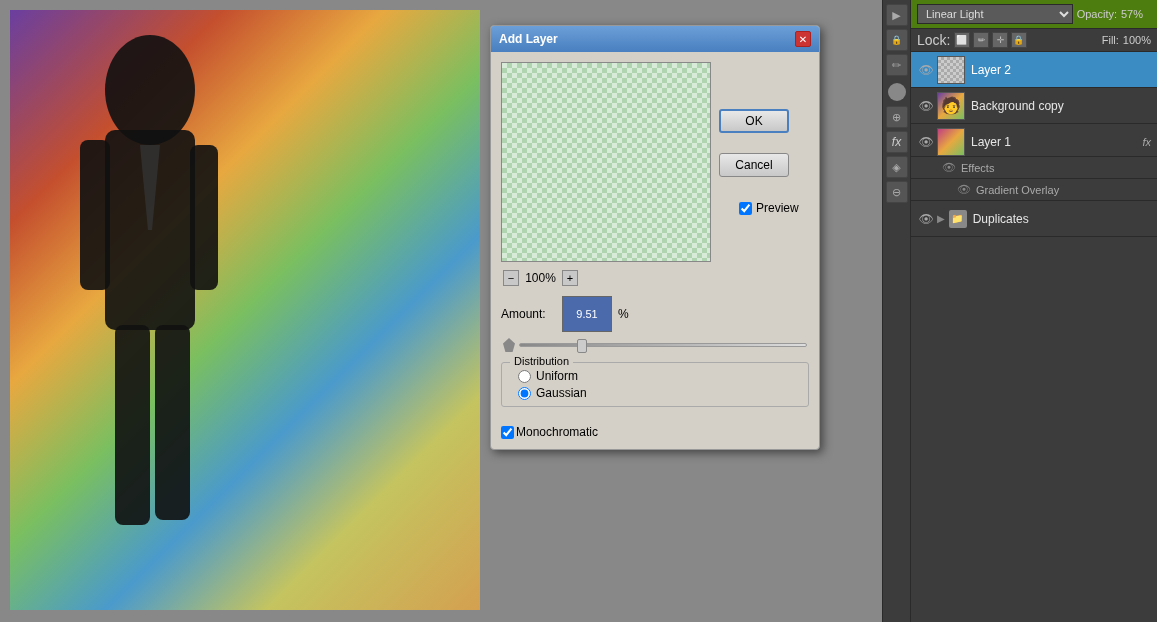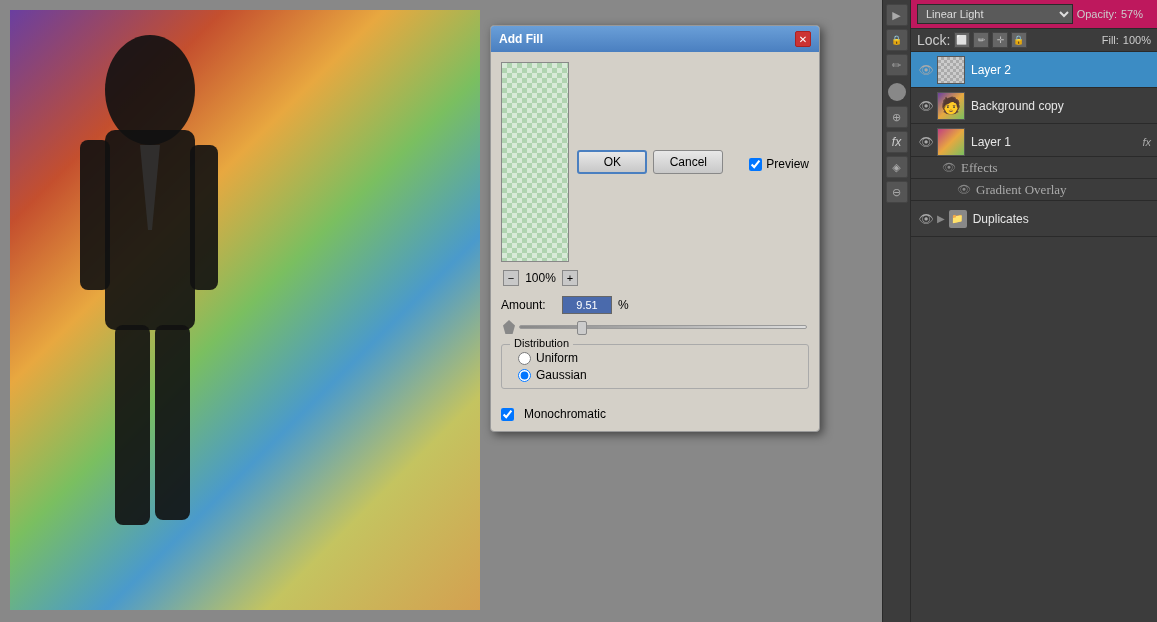--- a/index.html
+++ b/index.html
@@ -48,21 +48,21 @@
       width: 247px;
       height: 622px;
       background: #3c3c3c;
       border-left: 1px solid #2a2a2a;
     }
 
     .panel-toolbar {
       display: flex;
       align-items: center;
       padding: 4px 6px;
-      background: #be185d;
+      background: #4d7c0f;
       border-bottom: 1px solid #2a2a2a;
       gap: 4px;
     }
 
     .blend-mode-select {
       flex: 1;
       background: #5a5a5a;
       border: 1px solid #2a2a2a;
       color: #ddd;
       font-size: 11px;
@@ -193,22 +193,21 @@
       display: flex;
       align-items: center;
       padding: 2px 6px 2px 30px;
       height: 22px;
       background: #3c3c3c;
       border-bottom: 1px solid #2a2a2a;
     }
 
     .layer-sub-label {
       color: #aaa;
-      font-size: 13px;
-      font-family: Liberation Serif, serif;
+      font-size: 11px;
     }
 
     .layer-sub-eye {
       width: 16px; height: 16px;
       color: #888;
       font-size: 11px;
       margin-right: 4px;
       display: flex; align-items: center; justify-content: center;
     }
 
@@ -287,22 +286,22 @@
         linear-gradient(45deg, transparent 75%, #b0d4b0 75%),
         linear-gradient(-45deg, transparent 75%, #b0d4b0 75%);
       background-size: 10px 10px;
       background-position: 0 0, 0 5px, 5px -5px, -5px 0px;
       background-color: #d8ead8;
       margin-right: 8px;
     }
 
     .preview-buttons {
       display: flex;
-      flex-direction: row;
-      gap: 6px;
+      flex-direction: column;
+      gap: 20px;
     }
 
     .btn-ok {
       width: 70px;
       height: 24px;
       background: linear-gradient(to bottom, #e8e8e8, #c8c8c8);
       border: 2px solid #4a7fc0;
       border-radius: 3px;
       cursor: pointer;
       font-size: 12px;
@@ -367,21 +366,21 @@
     }
 
     .amount-label {
       font-size: 12px;
       color: #000;
       width: 55px;
     }
 
     .amount-input {
       width: 50px;
-      height: 18px;
+      height: 36px;
       background: #4a6aac;
       border: 1px solid #666;
       color: #fff;
       font-size: 11px;
       padding: 1px 3px;
       text-align: center;
     }
 
     .amount-percent {
       font-size: 12px;
@@ -453,21 +452,21 @@
 
     .radio-label {
       font-size: 12px;
       color: #000;
     }
 
     
     .mono-row {
       display: flex;
       align-items: center;
-      gap: 10px;
+      gap: 2px;
     }
 
     .mono-label {
       font-size: 12px;
       color: #000;
     }
 
     input[type="radio"] {
       cursor: pointer;
     }
@@ -517,21 +516,21 @@
       <rect x="75" y="295" width="35" height="200" rx="8" fill="#111" opacity="0.9"></rect>
       <rect x="115" y="295" width="35" height="195" rx="8" fill="#111" opacity="0.9"></rect>
 
       <polygon points="100,115 120,115 112,200 108,200" fill="#333" opacity="0.8"></polygon>
     </svg>
   </div>
 </div>
 
 <div class="dialog-overlay">
   <div class="dialog-titlebar">
-    <span class="dialog-title">Add Fill</span>
+    <span class="dialog-title">Add Layer</span>
     <div class="dialog-close">✕</div>
   </div>
   <div class="dialog-body">
 
     <div class="preview-area">
       <div class="preview-canvas"></div>
       <div class="preview-buttons">
         <button class="btn-ok">OK</button>
         <button class="btn-cancel">Cancel</button>
         <div class="preview-check-row">

